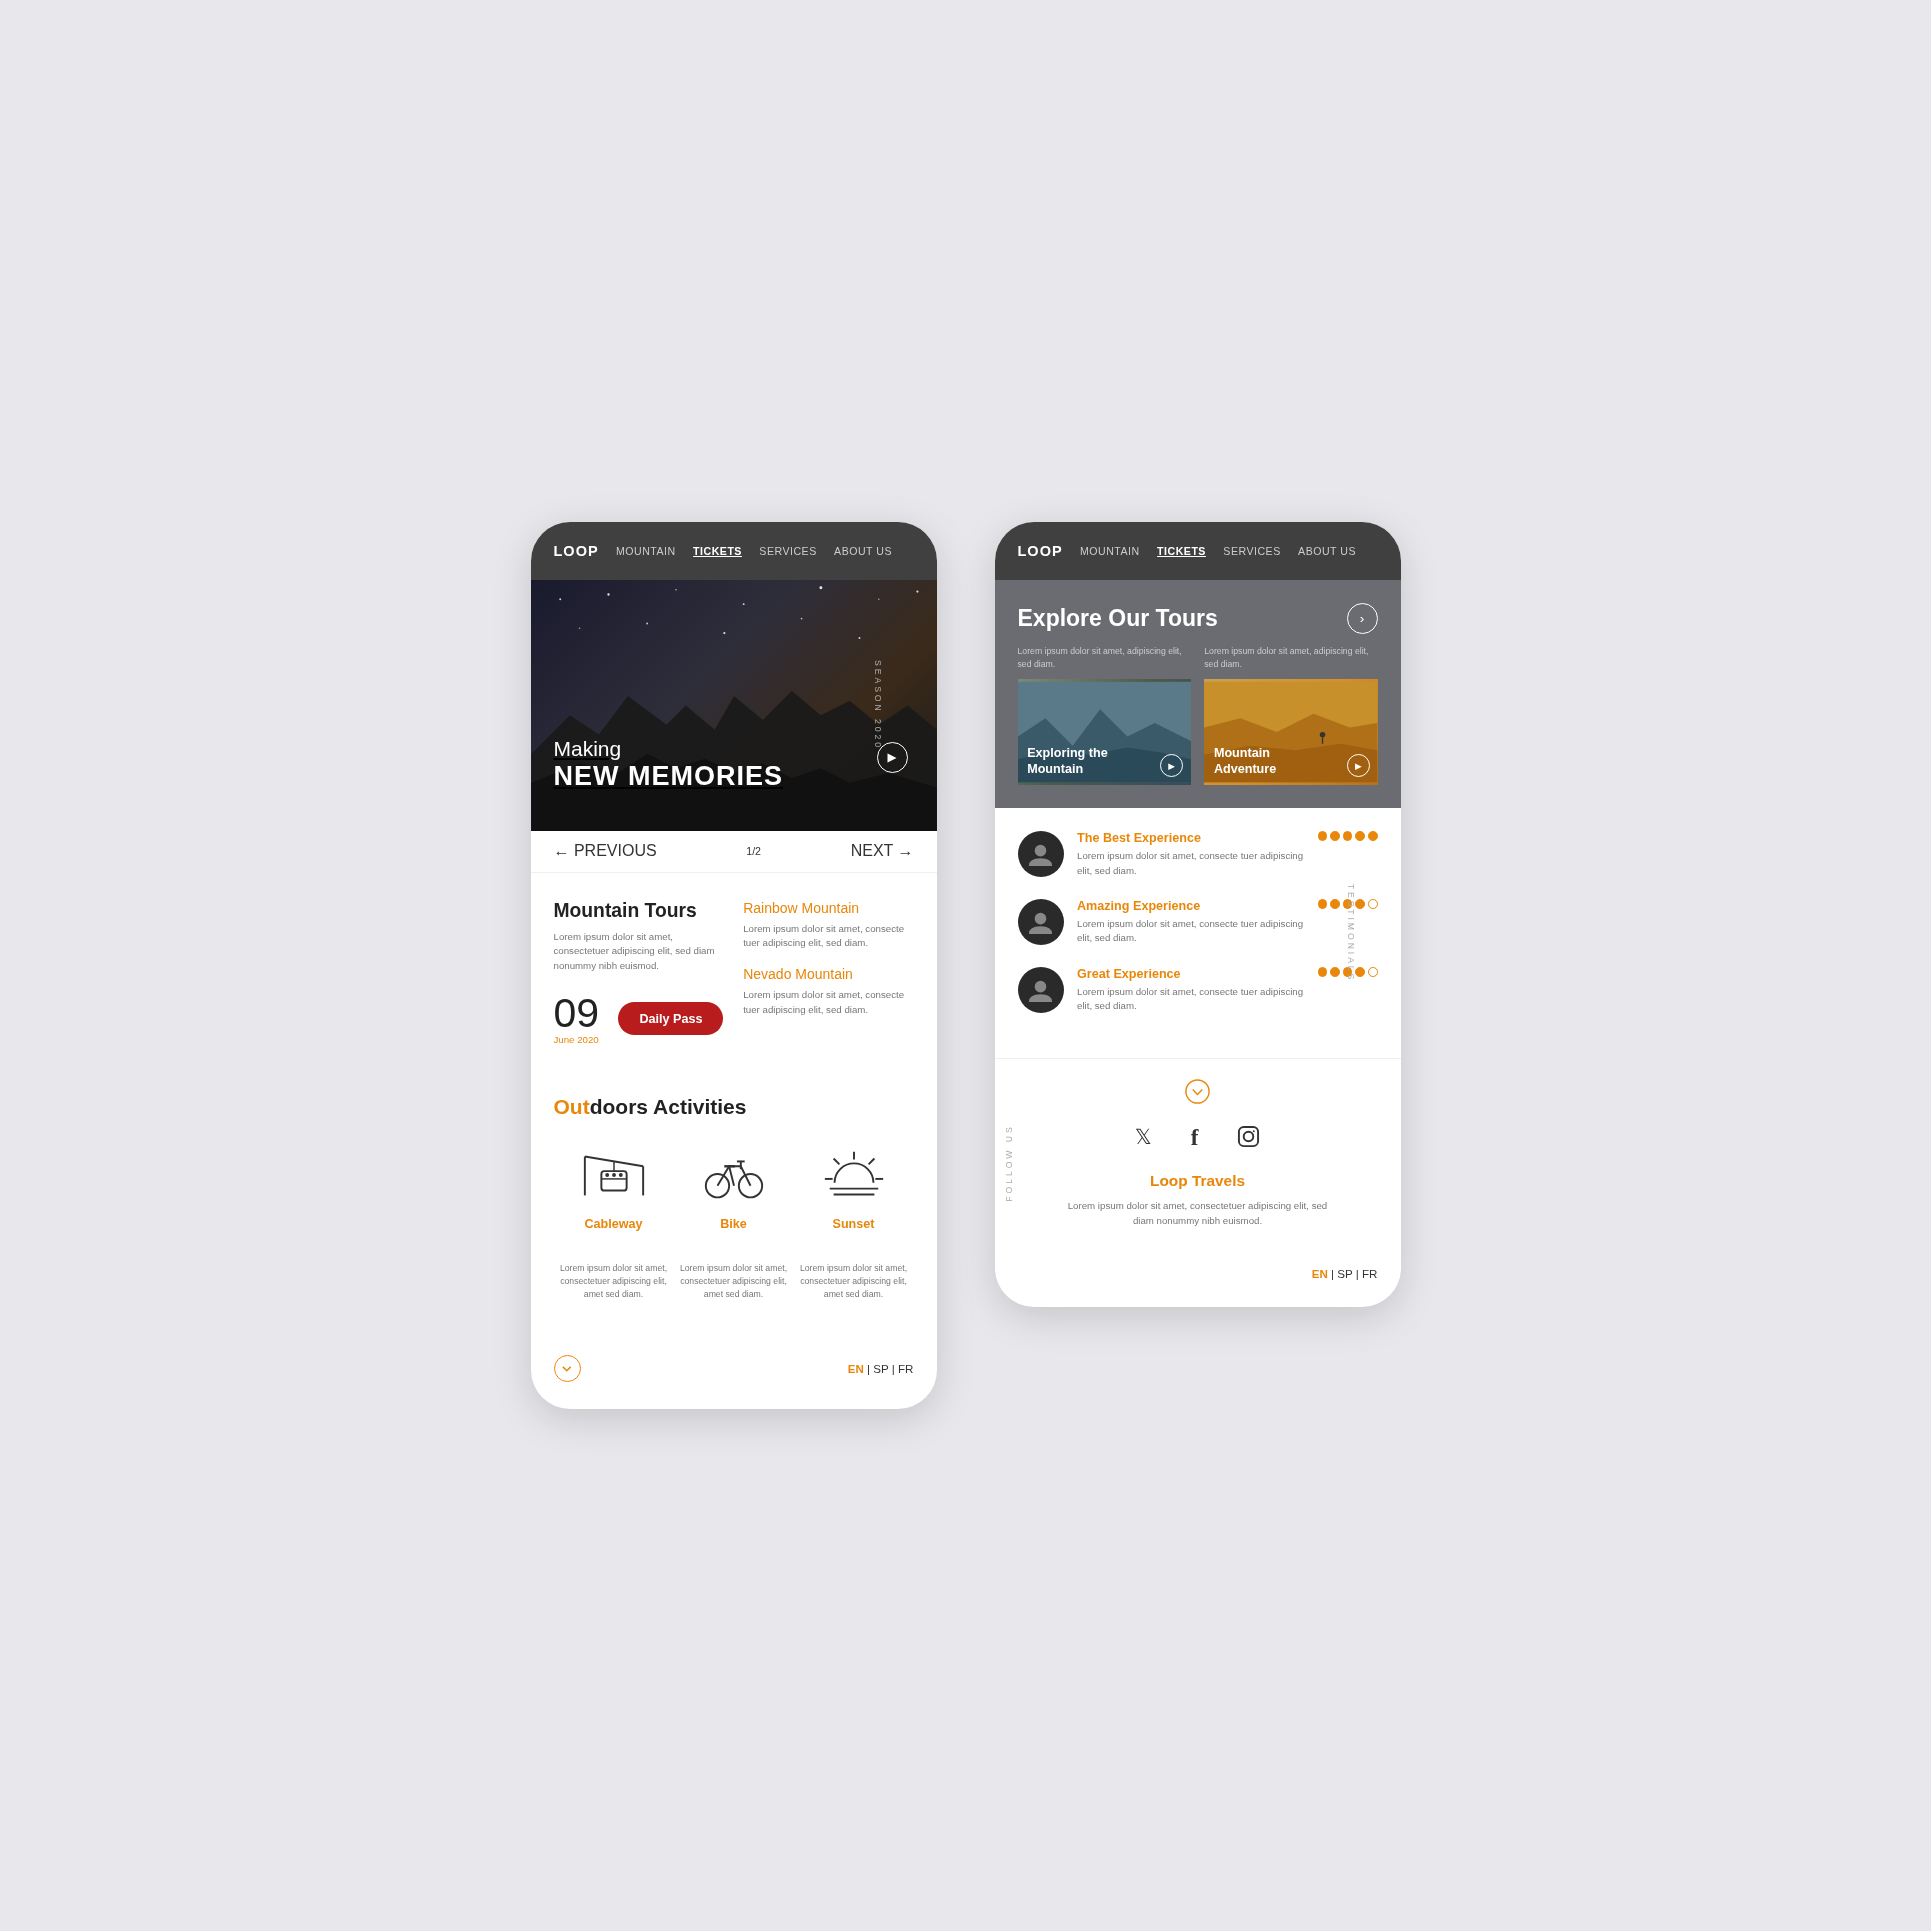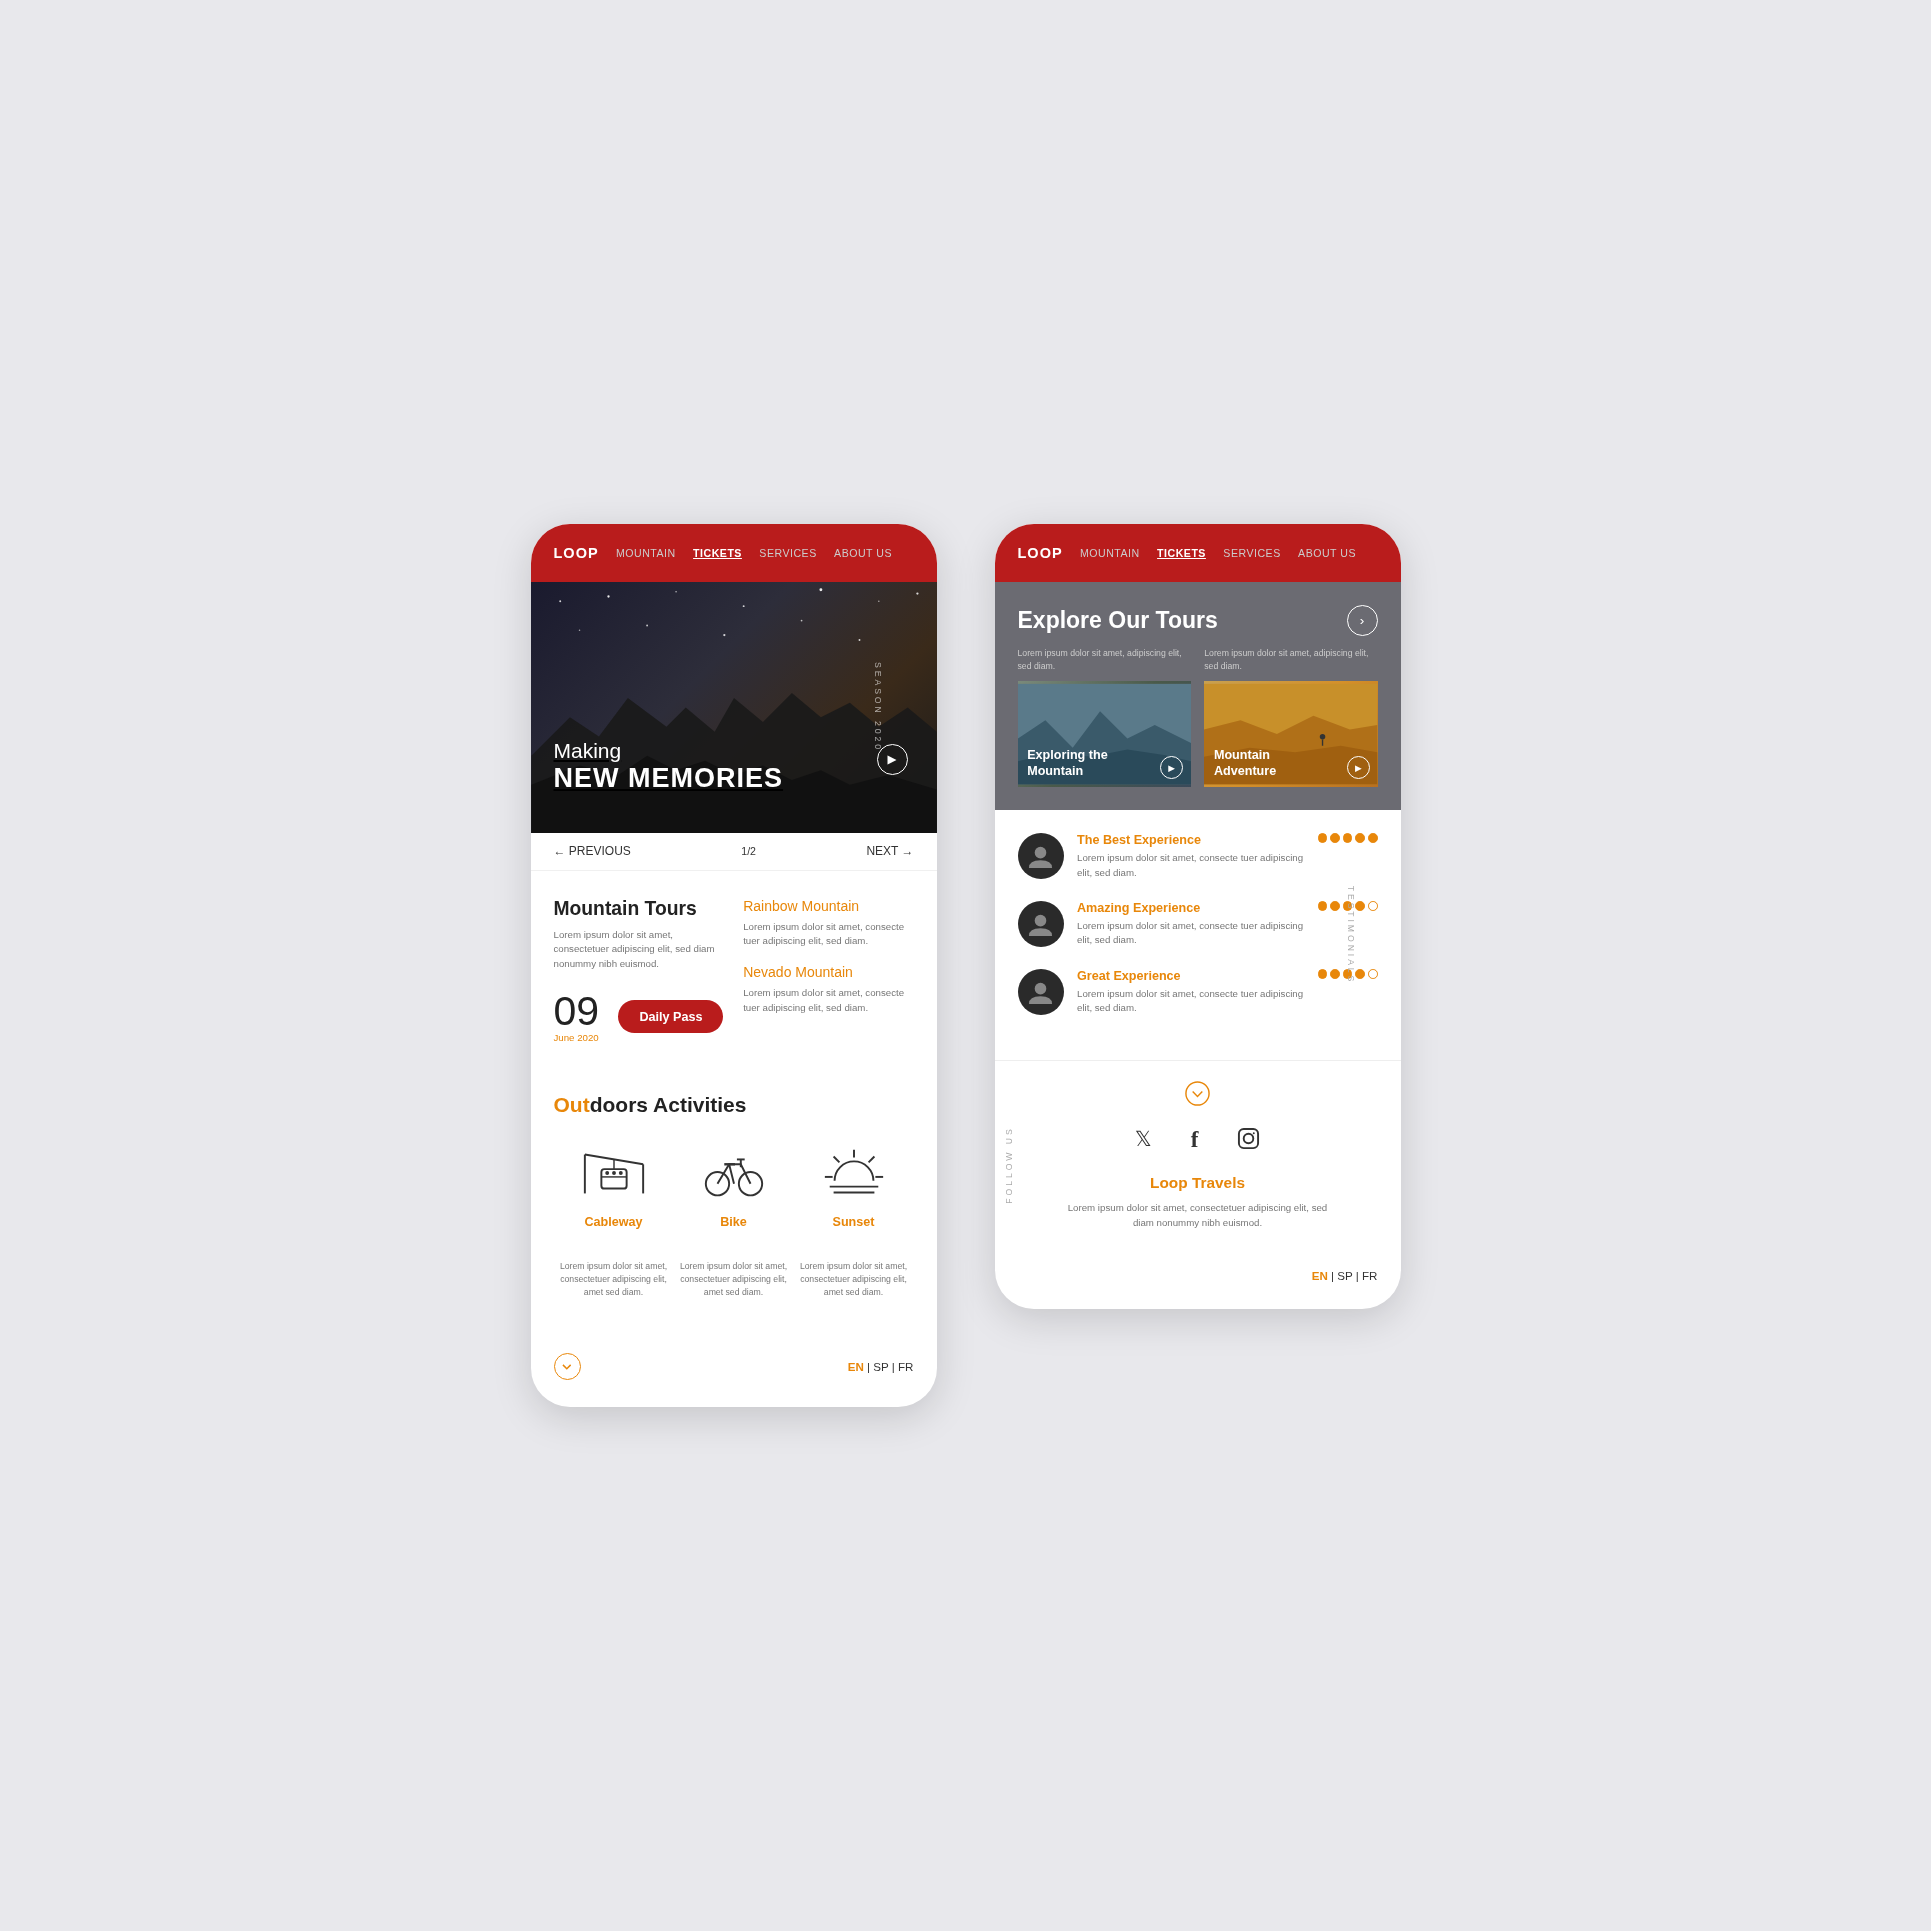--- a/index.html
+++ b/index.html
@@ -21,21 +21,21 @@
     .phone {
       width: 406px;
       background: #fff;
       border-radius: 39px;
       overflow: hidden;
       box-shadow: 0 9.7px 39px rgba(0,0,0,0.15);
     }
 
     
     .nav {
-      background: #b91c1c;
+      background: #404040;
       padding: 21px 23px;
       display: flex;
       align-items: center;
       gap: 17.4px;
     }
     .nav-logo {
       color: #fff;
       font-weight: 900;
       font-size: 14.5px;
       letter-spacing: 1px;
@@ -106,21 +106,21 @@
 
     
     .nav-controls {
       display: flex;
       align-items: center;
       justify-content: space-between;
       padding: 11.6px 23px;
       border-bottom: 1px solid #f0f0f0;
     }
     .nav-ctrl-btn {
-      font-size: 12px;
+      font-size: 16px;
       color: #333;
       display: flex;
       align-items: center;
       gap: 5.8px;
     }
     .nav-ctrl-count {
       font-size: 10.6px;
       color: #333;
     }
 

